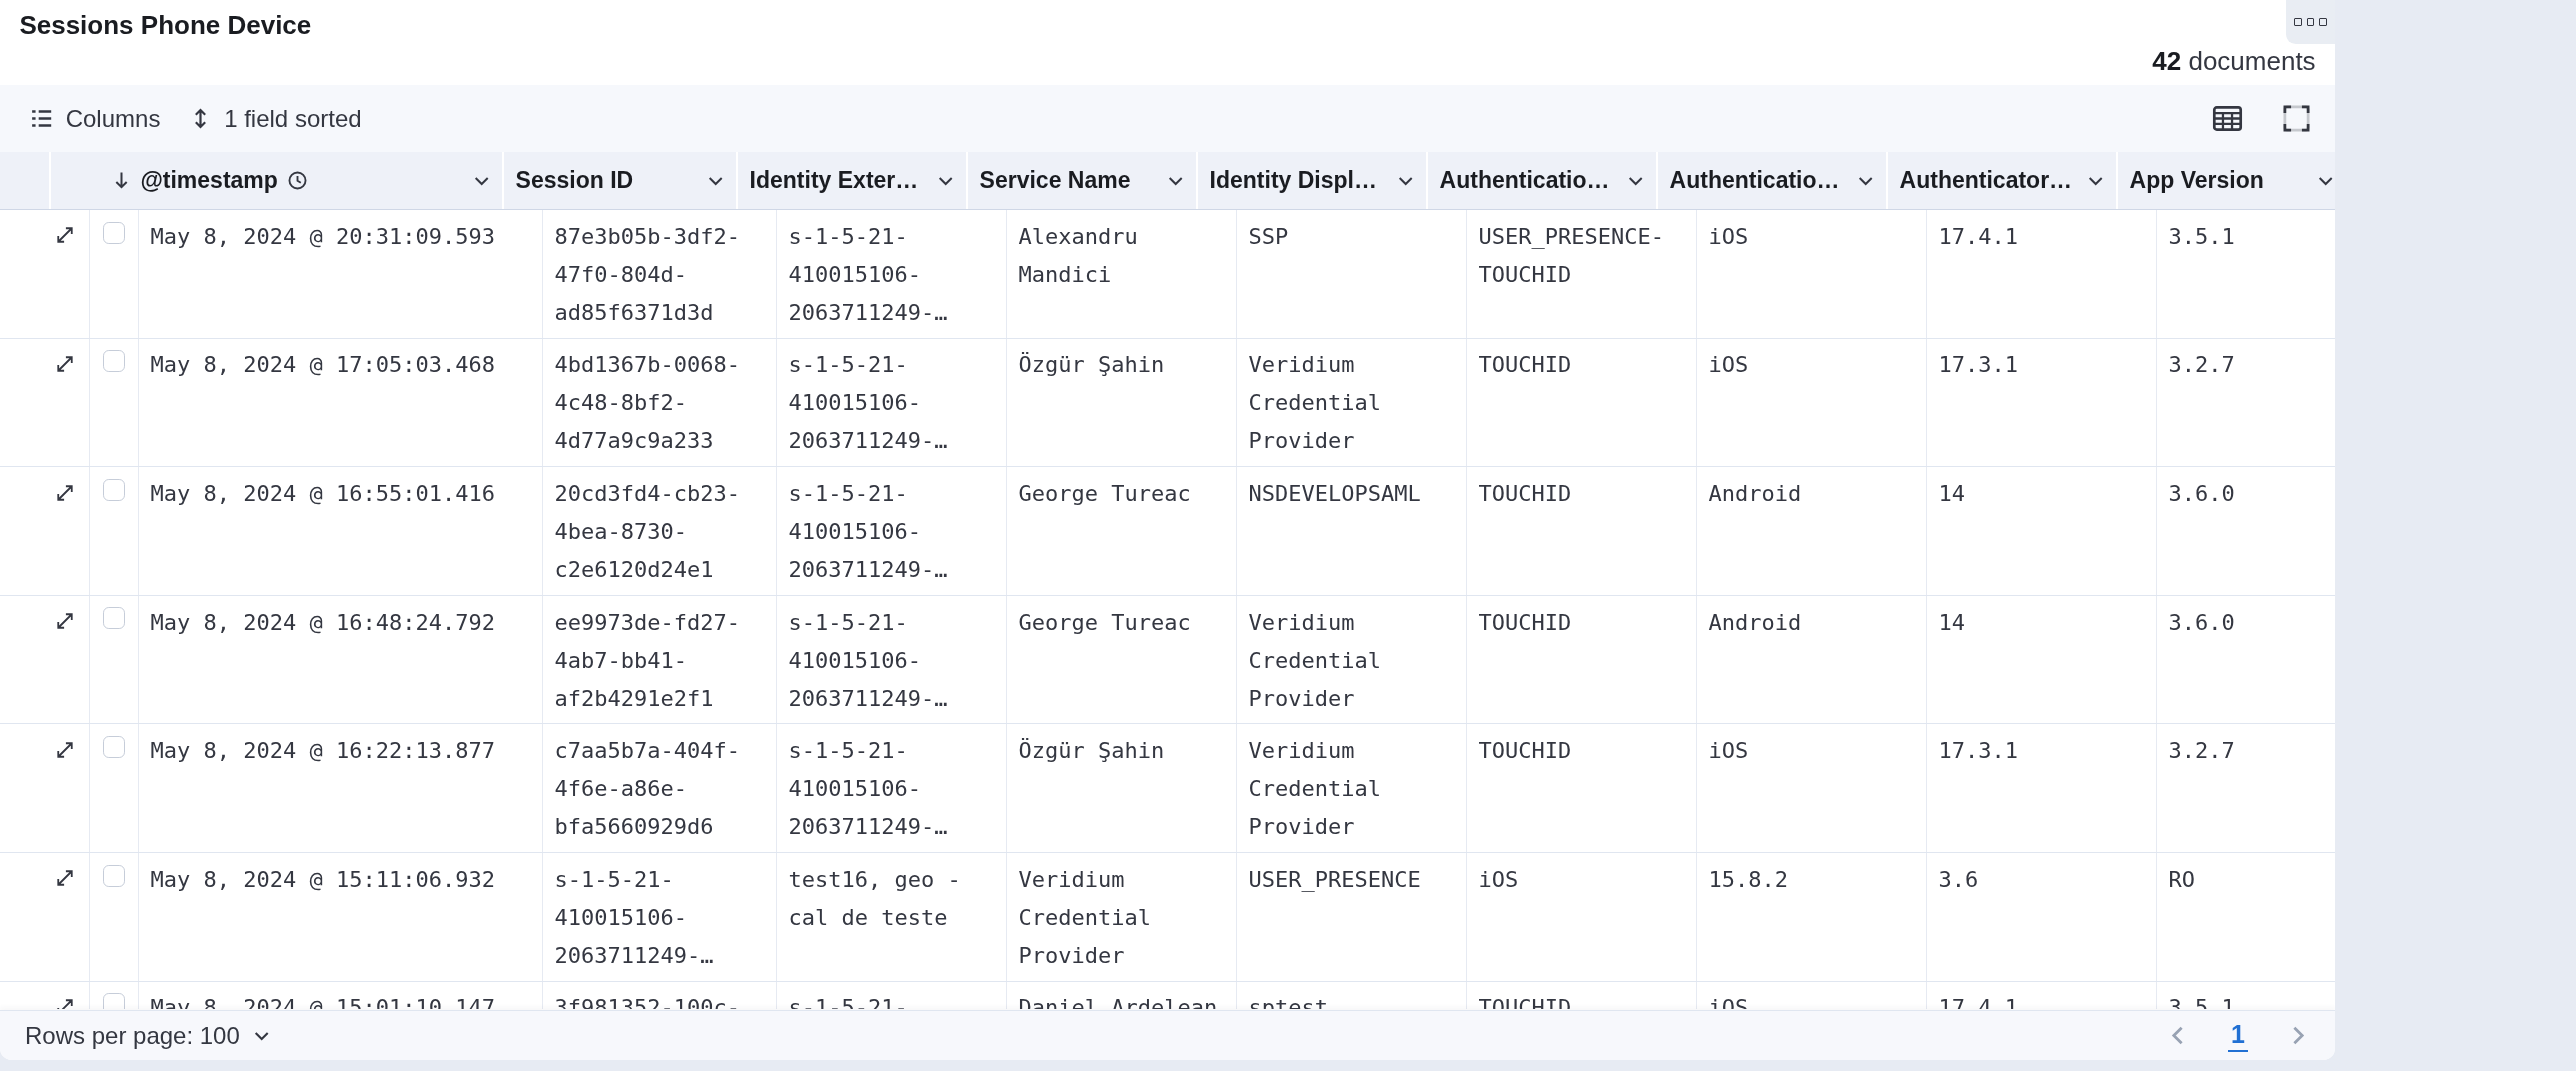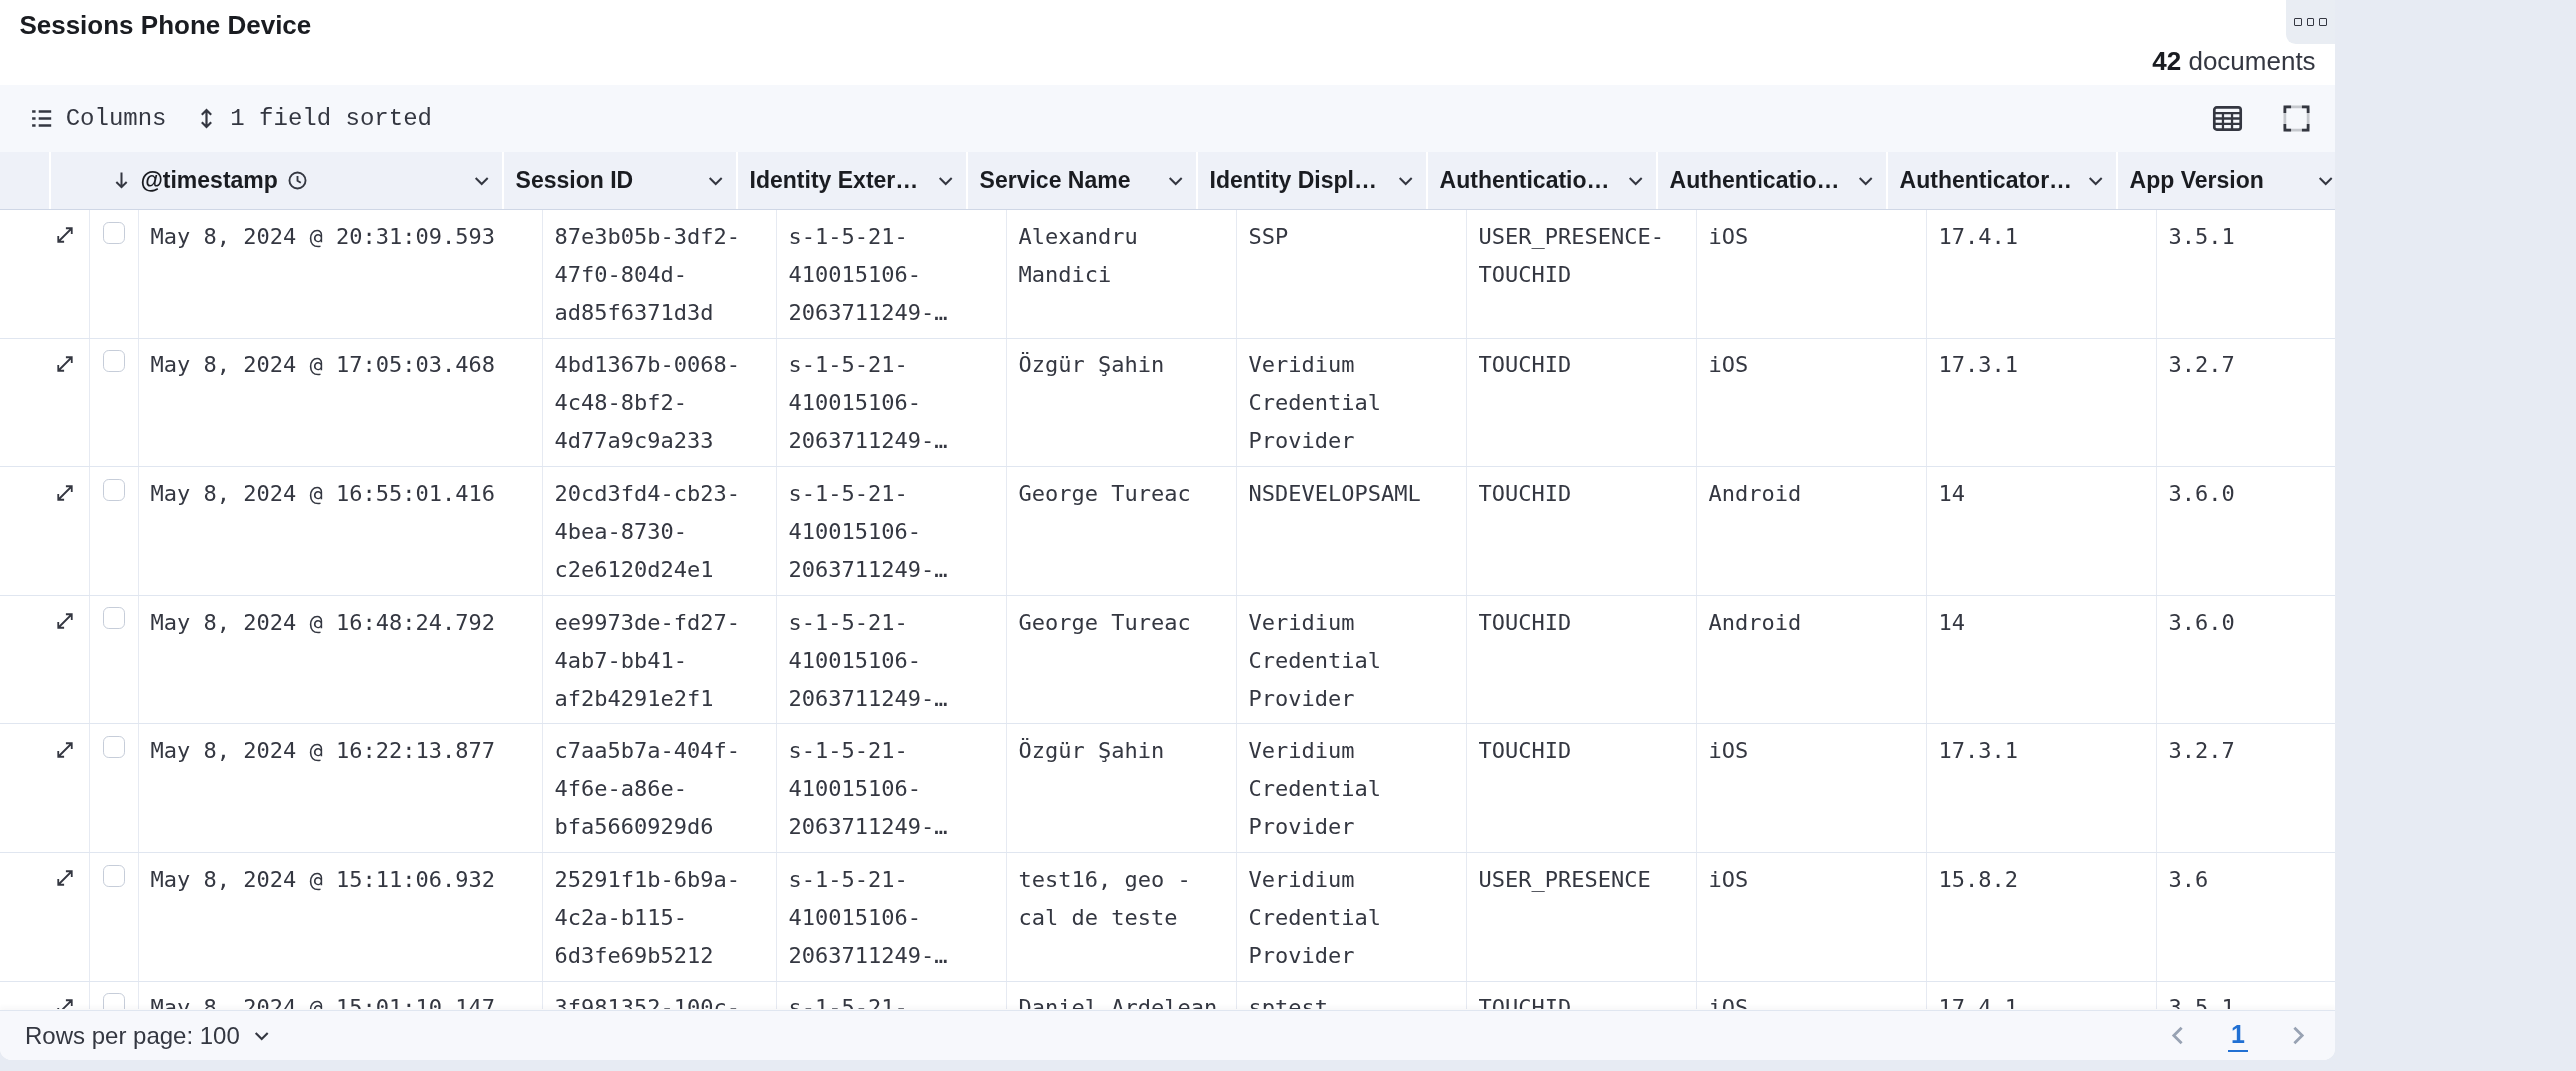--- a/index.html
+++ b/index.html
@@ -28,21 +28,21 @@
   .panel-title{position:absolute;left:19.4px;top:9.7px;font-size:26px;font-weight:700;color:var(--text-dark);}
   .options-btn{position:absolute;right:0;top:0;width:49px;height:44px;background:#e9edf3;
                border:none;border-radius:0 0 0 9.7px;cursor:pointer;display:flex;align-items:center;justify-content:center;gap:4.9px;}
   .options-btn .sq{width:7.8px;height:7.8px;border:1.9px solid var(--text);border-radius:1px;display:inline-block;}
   .doc-count{position:absolute;right:19.4px;top:46px;font-size:26px;color:var(--text);}
   .doc-count b{font-weight:700;color:var(--text-dark);}
 
   
   .toolbar{height:67px;background:var(--toolbar-bg);display:flex;align-items:center;padding:0 17.5px 0 15.5px;}
   .tb-btn{display:flex;align-items:center;gap:11.6px;background:none;border:none;cursor:pointer;
-          font-family:Liberation Mono, monospace;font-size:24px;font-weight:500;color:var(--text);padding:7.8px 13.6px;}
+          font-family:Liberation Sans, sans-serif;font-size:24px;font-weight:500;color:var(--text);padding:7.8px 13.6px;}
   .tb-spacer{flex:1;}
   .icon-btn{background:none;border:none;cursor:pointer;padding:5.8px;margin-left:25px;display:flex;align-items:center;}
   svg.ic{display:block;}
 
   
   .grid-header-row,.grid-row{display:grid;grid-template-columns:49px 49px 404px 234px repeat(7,230px) 231px;}
   .grid-header-row{height:58px;border-bottom:1px solid var(--border);text-align:center;}
   .h-cell{background:var(--header-bg);display:flex;align-items:center;padding:0 9.7px 0 11.6px;
           font-size:23px;font-weight:700;color:var(--text-dark);cursor:pointer;min-width:0;}
   .h-cell + .h-cell{border-left:2.9px solid #fff;}
@@ -364,23 +364,20 @@
       <button class="expand-btn">
         <svg class="ic" width="24" height="24" viewBox="0 0 16 16">
           <path d="M3.5 12.5 12.5 3.5 M8.6 3.5h3.9v3.9 M7.4 12.5H3.5V8.6" fill="none" stroke="#343741" stroke-width="1.2"></path>
         </svg>
       </button>
     </div>
     <div class="ctrl-cell">
       <span class="checkbox"></span>
     </div>
   <div class="cell">May 8, 2024 @ 15:11:06.932</div>
-          <div class="cell">25291f1b-6b9a-
-4c2a-b115-
-6d3fe69b5212</div>
           <div class="cell">s-1-5-21-
 410015106-
 2063711249-…</div>
           <div class="cell">test16, geo -
 cal de teste</div>
           <div class="cell">Veridium
 Credential
 Provider</div>
           <div class="cell">USER_PRESENCE</div>
           <div class="cell">iOS</div>

